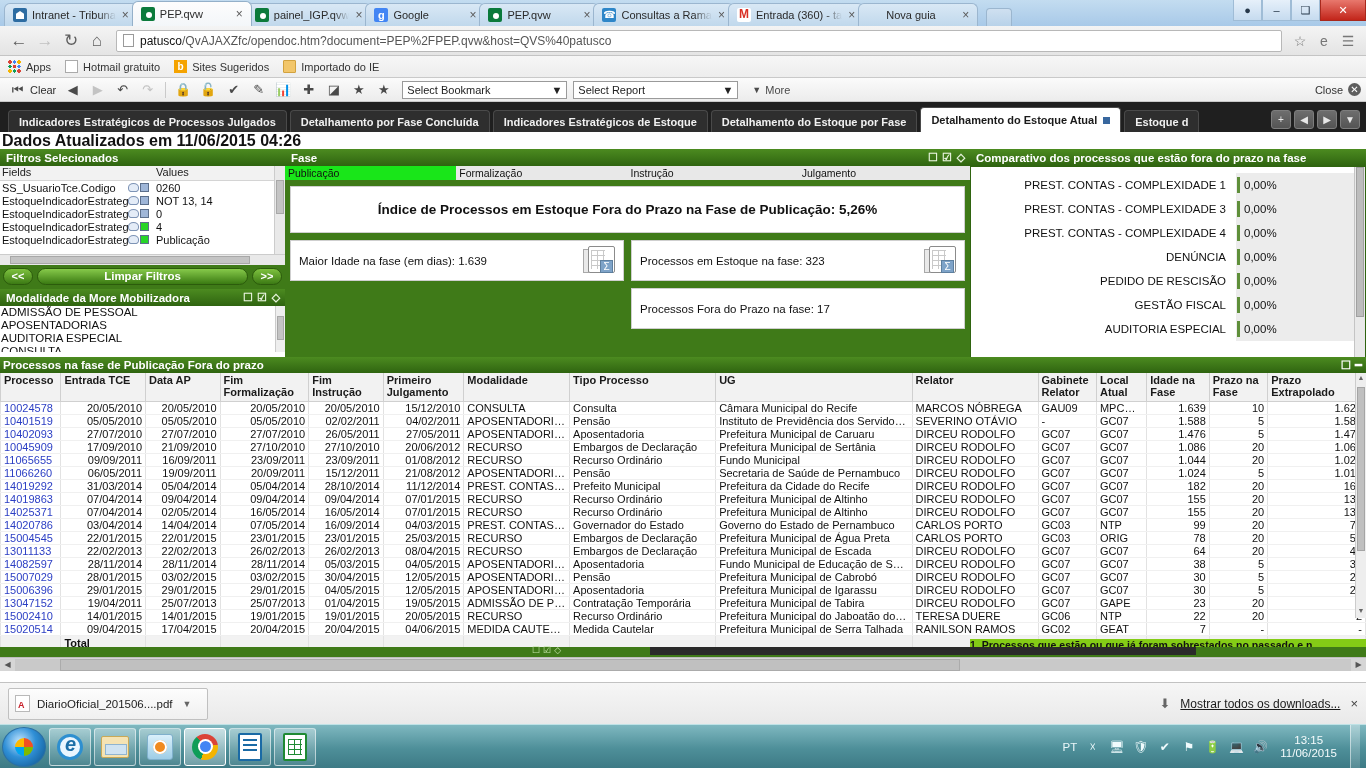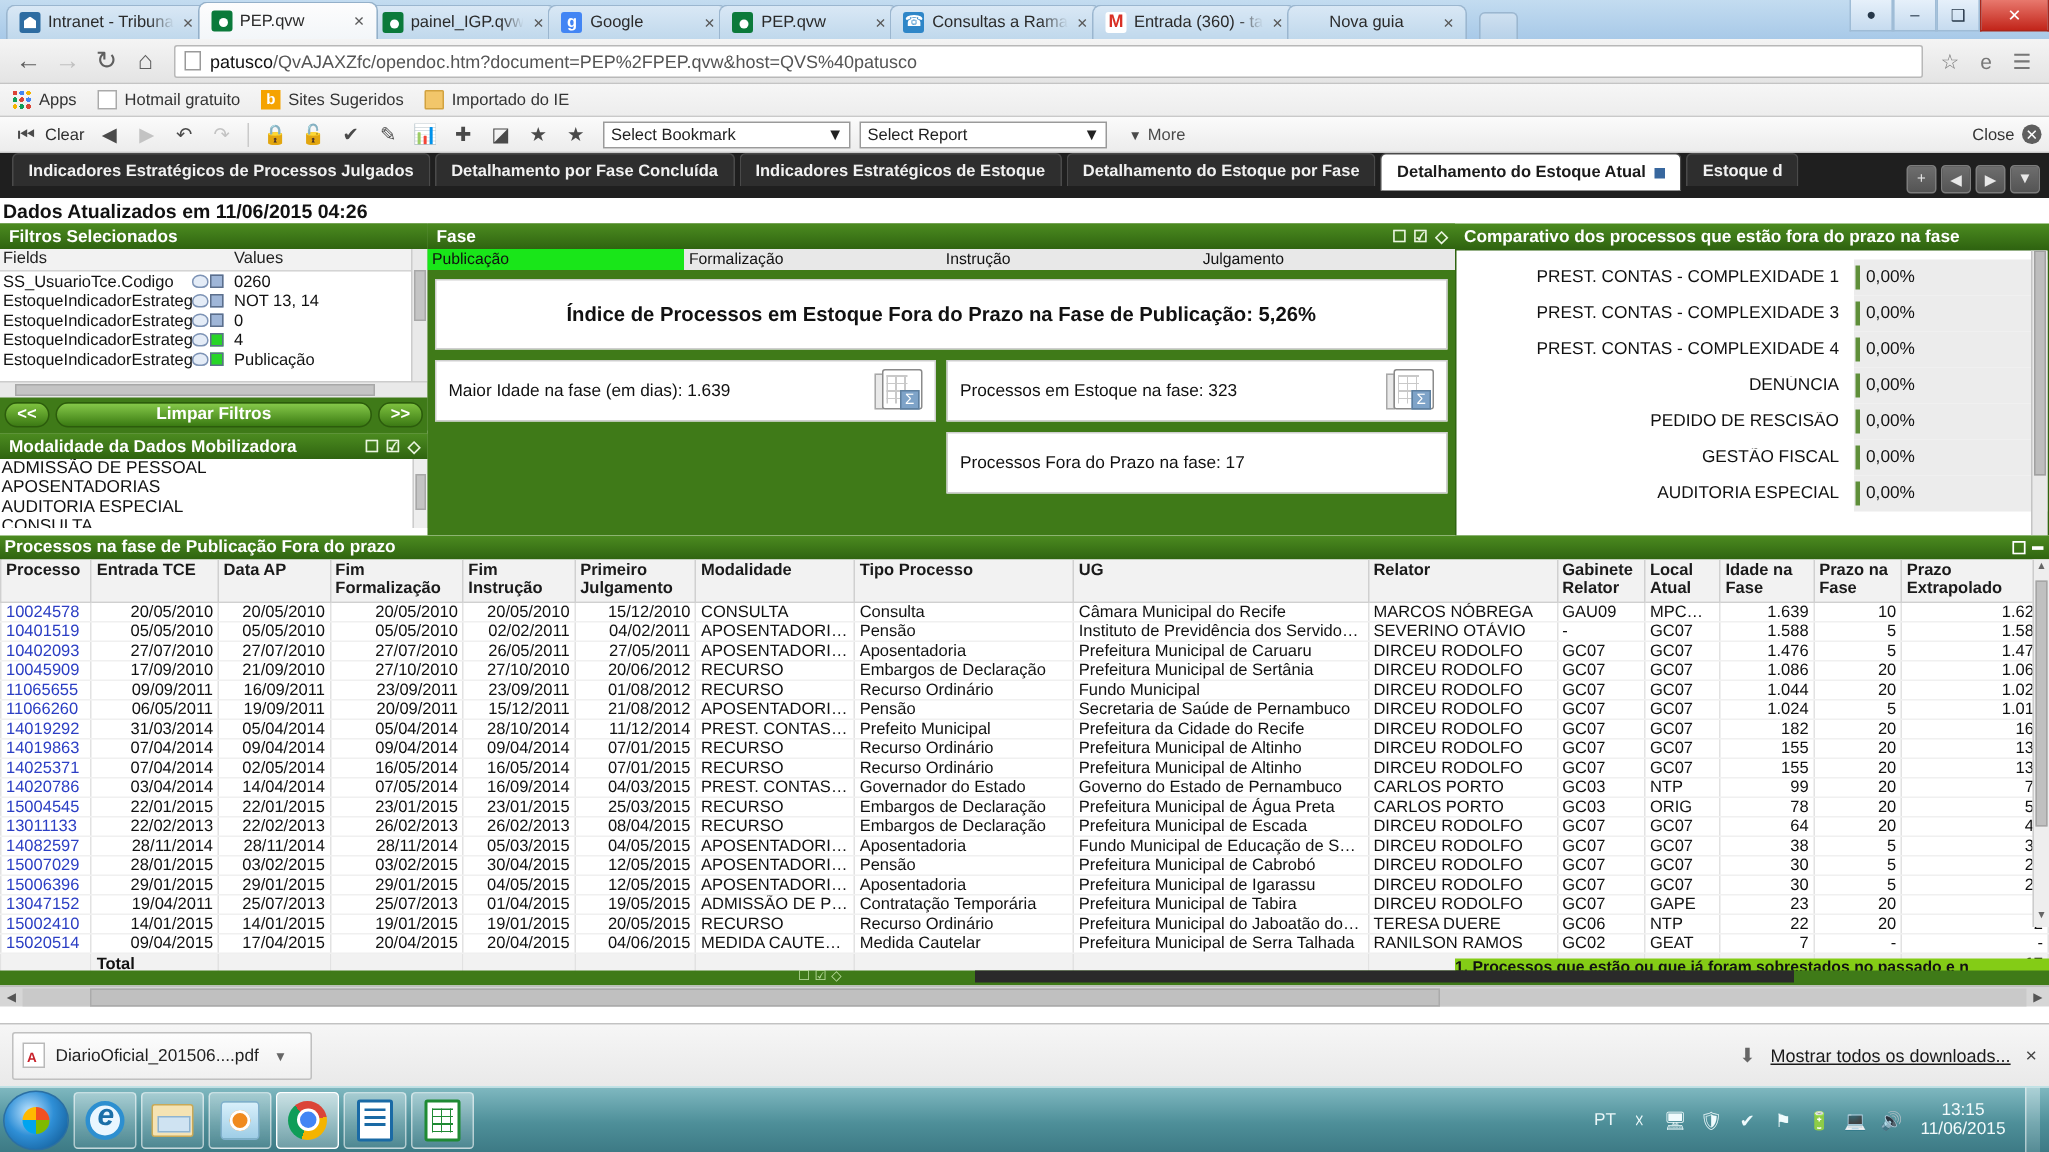--- a/index.html
+++ b/index.html
@@ -121,34 +121,34 @@
   .qv-sel{height:18px;border:1px solid #9a9a9a;background:#fff;width:165px;margin-left:6px;
     display:flex;align-items:center;justify-content:space-between;padding:0 4px;font-size:11px;color:#222;}
   .qv-sep{width:1px;height:16px;background:#cacaca;margin:0 5px;}
   .qv-more{display:flex;align-items:center;color:#4a4a4a;margin-left:14px;}
   .qv-close{margin-left:auto;display:flex;align-items:center;color:#333;}
   .qv-close .xc{width:13px;height:13px;border-radius:50%;background:#5e5e5e;color:#fff;font-size:10px;
      display:inline-flex;align-items:center;justify-content:center;margin-left:5px;}
 
   
   .sheettabs{
-    height:30px;background:#1f1f1f;display:flex;align-items:flex-start;padding-left:8px;position:relative;
+    height:30px;background:#1f1f1f;display:flex;align-items:flex-end;padding-left:8px;position:relative;
   }
   .stab{
     height:22px;background:#2e2e2e;color:#f1f1f1;border-radius:4px 4px 0 0;
     padding:0 10px;display:flex;align-items:center;font-size:11px;font-weight:bold;
     margin-right:3px;white-space:nowrap;border:1px solid #4a4a4a;border-bottom:none;
   }
   .stab.active{background:#fff;color:#1a1a1a;height:25px;}
   .stab .dot{width:7px;height:7px;background:#38679e;margin-left:6px;display:inline-block;}
   .stab-nav{position:absolute;right:6px;bottom:3px;display:flex;gap:3px;}
   .stab-nav div{width:20px;height:19px;background:linear-gradient(#6e6e6e,#545454);color:#e8e8e8;
     border:1px solid #7d7d7d;border-radius:3px;display:flex;align-items:center;justify-content:center;font-size:10px;}
 
-  .updated-bar{height:17px;background:#fff;color:#111;font-size:13px;font-weight:bold;display:flex;align-items:center;padding-left:2px;}
+  .updated-bar{height:17px;background:#fff;color:#111;font-size:16px;font-weight:bold;display:flex;align-items:center;padding-left:2px;}
 
   
   .dash{position:relative;height:515px;background:#fff;}
 
   .panel-title{
     background:linear-gradient(#4c8b20,#2f6410);
     color:#fff;font-weight:bold;font-size:11.5px;height:17px;
     display:flex;align-items:center;padding-left:6px;white-space:nowrap;overflow:hidden;
   }
   .panel-title .ptools{margin-left:auto;display:flex;gap:2px;padding-right:3px;}
@@ -537,21 +537,21 @@
               <span>Limpar Filtros</span>
             </div>
           <div class="chev">
               <span>&gt;&gt;</span>
             </div>
         </div>
       </div>
 
       <div class="modal-box">
         <div class="panel-title">
-          <span>Modalidade da Dados Mobilizadora</span>
+          <span>Modalidade da More Mobilizadora</span>
           <span class="ptools">
             <span>☐</span>
             <span>☑</span>
             <span>◇</span>
           </span>
         </div>
         <div class="modal-list">
           <div class="mi">ADMISSÃO DE PESSOAL</div>
           <div class="mi">APOSENTADORIAS</div>
           <div class="mi">AUDITORIA ESPECIAL</div>

